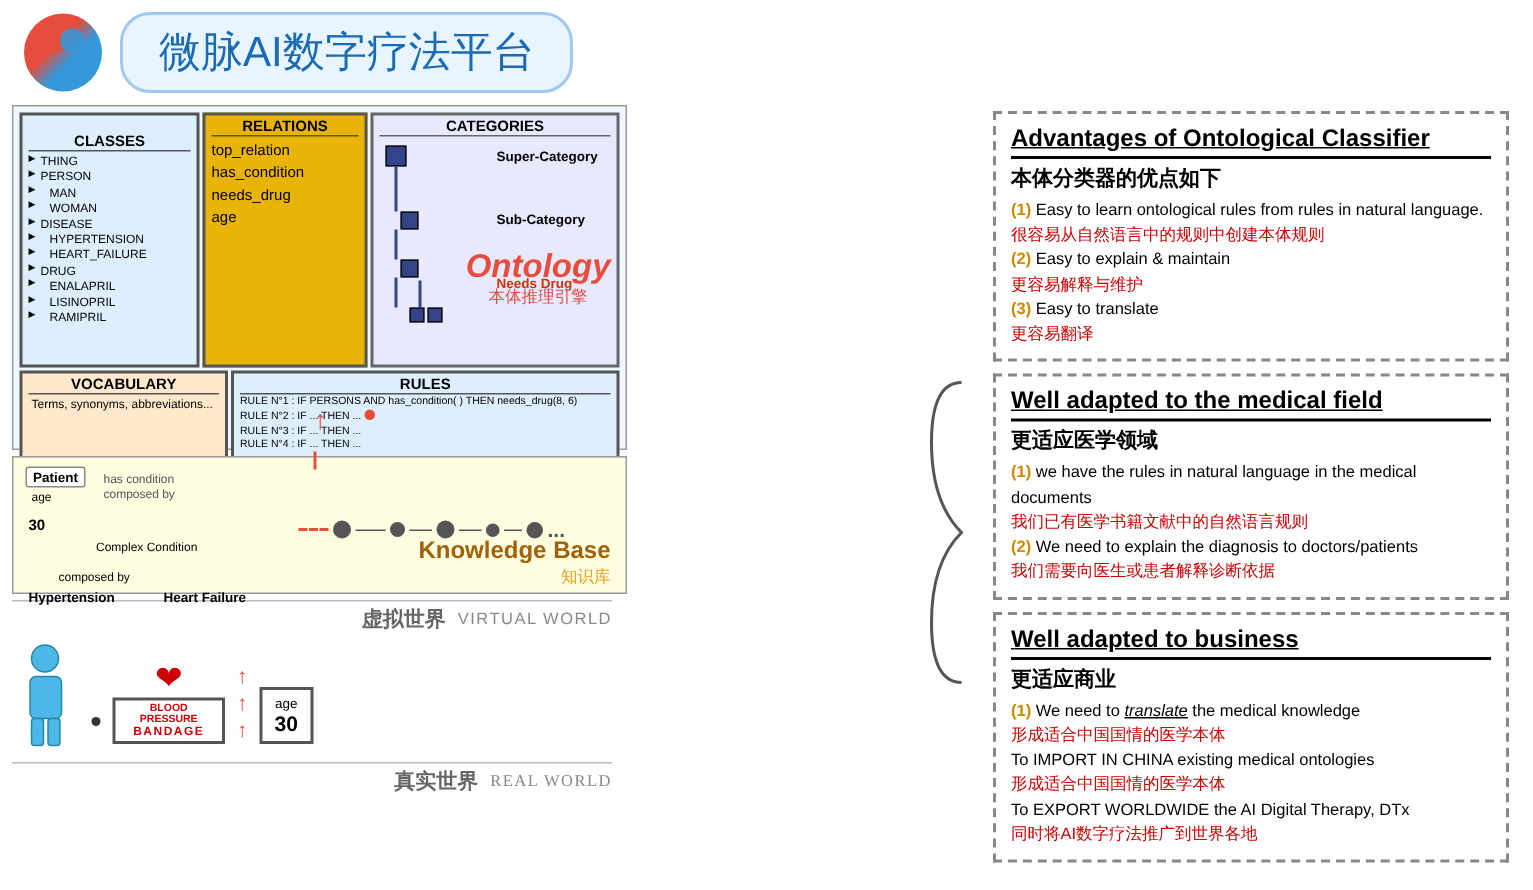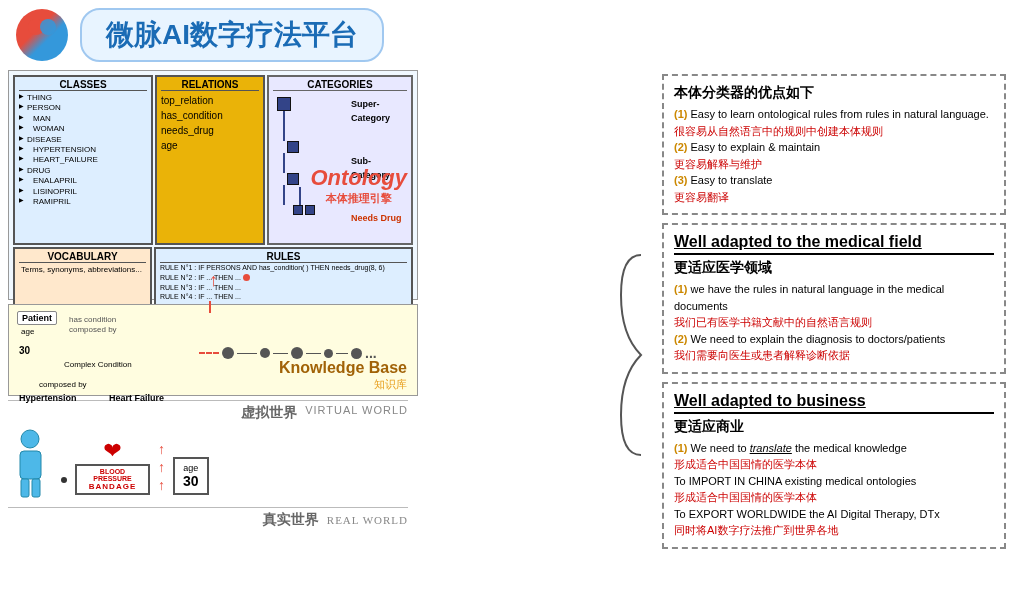--- a/index.html
+++ b/index.html
@@ -25,21 +25,21 @@
       border-radius: 50%;
       background: linear-gradient(135deg, #e74c3c 40%, #3498db 60%);
       display: flex;
       align-items: center;
       justify-content: center;
       font-size: 22px;
       color: white;
     }
     .brand-title {
       font-size: 28px;
-      font-weight: bold;
+      font-weight: normal;
       color: #1a6bb5;
       background: #e8f4ff;
       border-radius: 20px;
       padding: 6px 24px;
       border: 2px solid #a0c8f0;
     }
 
     
     .main-content {
       display: flex;
@@ -58,22 +58,22 @@
     }
 
     .ontology-top {
       display: flex;
       gap: 2px;
     }
 
     .classes-box {
       border: 2px solid #555;
       background: #ddeeff;
-      width: 140px;
-      padding: 2px 4px;
+      width: 120px;
+      padding: 12px 4px;
       font-size: 9px;
     }
     .classes-box .col-title {
       font-weight: bold;
       font-size: 10px;
       text-align: center;
       border-bottom: 1px solid #555;
       margin-bottom: 2px;
     }
     .classes-item {
@@ -176,21 +176,20 @@
     }
     .ontology-text {
       font-size: 22px;
       font-weight: bold;
       color: #e74c3c;
       font-style: italic;
     }
     .ontology-sub {
       font-size: 11px;
       color: #e74c3c;
-      font-weight: bold;
     }
 
     
     .knowledge-box {
       border: 1px solid #999;
       background: #fffde0;
       width: 410px;
       height: 92px;
       position: relative;
       margin-top: 4px;
@@ -390,21 +389,21 @@
         <div style="font-size:14px; font-weight:bold; color:#555;">...</div>
       </div>
 
       <div class="kb-label">
         <div class="kb-text">Knowledge Base</div>
         <div class="kb-sub">知识库</div>
       </div>
     </div>
 
     <div style="margin-top:4px;">
-      <div style="display:flex; align-items:flex-start; padding:3px 0; border-top:1px solid #bbb; width:400px;">
+      <div style="display:flex; align-items:center; padding:3px 0; border-top:1px solid #bbb; width:400px;">
         <div style="flex:1;"></div>
         <div style="font-size:14px; font-weight:bold; color:#666; margin-right:8px;">虚拟世界</div>
         <div style="font-size:11px; color:#888; letter-spacing:1px;">VIRTUAL WORLD</div>
       </div>
 
       <div style="display:flex; align-items:flex-end; gap:8px; padding:4px 0;">
 
         <div>
           <svg width="45" height="70" viewBox="0 0 45 70">
 
@@ -449,20 +448,23 @@
 
   <div style="width:30px; display:flex; align-items:center; justify-content:center; flex-shrink:0; margin-top:40px;">
     <svg width="30" height="220" viewBox="0 0 30 220">
       <path d="M25,10 Q5,10 5,50 Q5,90 25,110 Q5,130 5,170 Q5,210 25,210" fill="none" stroke="#555" stroke-width="2"></path>
     </svg>
   </div>
 
   <div class="advantages-section">
 
     <div class="advantage-card">
+      <div class="adv-title-en">
+        <span>Advantages of Ontological Classifier</span>
+      </div>
       <div class="adv-title-cn">本体分类器的优点如下</div>
       <div class="adv-body">
         <div>
           <span class="num">(1)</span>
           <span class="en"> Easy to learn ontological rules from rules in natural language.</span>
         </div>
         <div class="cn">很容易从自然语言中的规则中创建本体规则</div>
         <div>
           <span class="num">(2)</span>
           <span class="en"> Easy to explain &amp; maintain</span>

